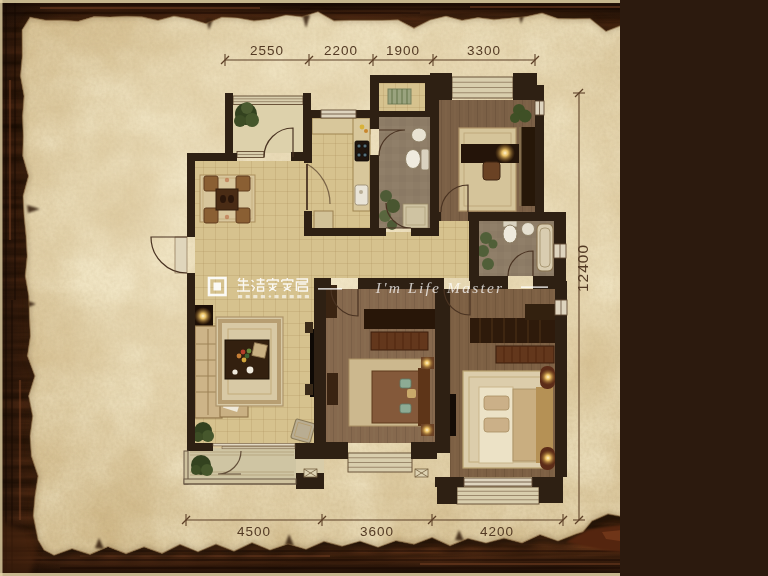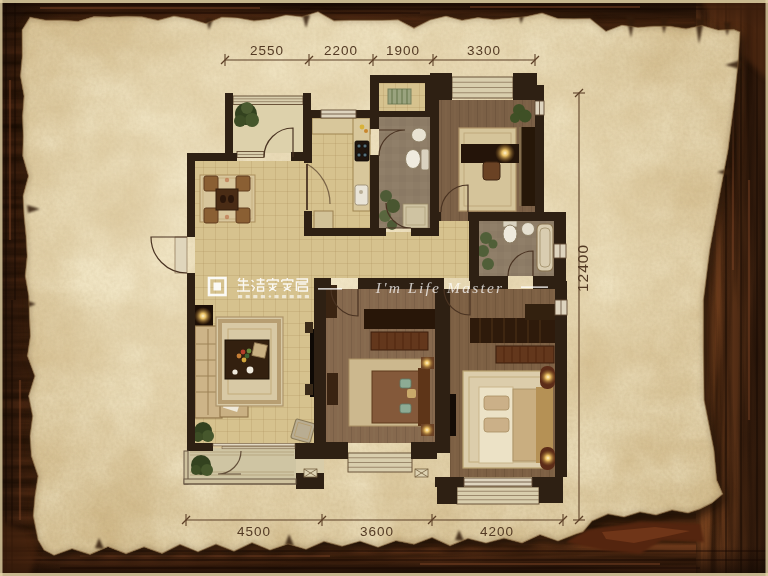--- a/index.html
+++ b/index.html
@@ -1,16 +1,16 @@
 <!DOCTYPE html>
 <html><head>
 <meta charset="utf-8">
 <style>
 html,body{margin:0;padding:0;background:#2c1a0e;}
-#stage{position:relative;width:768px;height:576px;overflow:hidden;font-family:"Liberation Sans",sans-serif;}
+#stage{position:relative;width:620px;height:576px;overflow:hidden;font-family:"Liberation Sans",sans-serif;}
 </style>
 </head>
 <body>
 <div id="stage">
 <svg width="768" height="576" viewBox="0 0 768 576">
 <defs>
   <filter id="woodH" x="0" y="0" width="100%" height="100%" color-interpolation-filters="sRGB">
     <feTurbulence type="fractalNoise" baseFrequency="0.004 0.09" numOctaves="4" seed="11" result="n"></feTurbulence>
     <feColorMatrix in="n" type="matrix" values="0 0 0 0 0.42  0 0 0 0 0.22  0 0 0 0 0.10  1.4 0.9 0 0 -0.6"></feColorMatrix>
   </filter>

